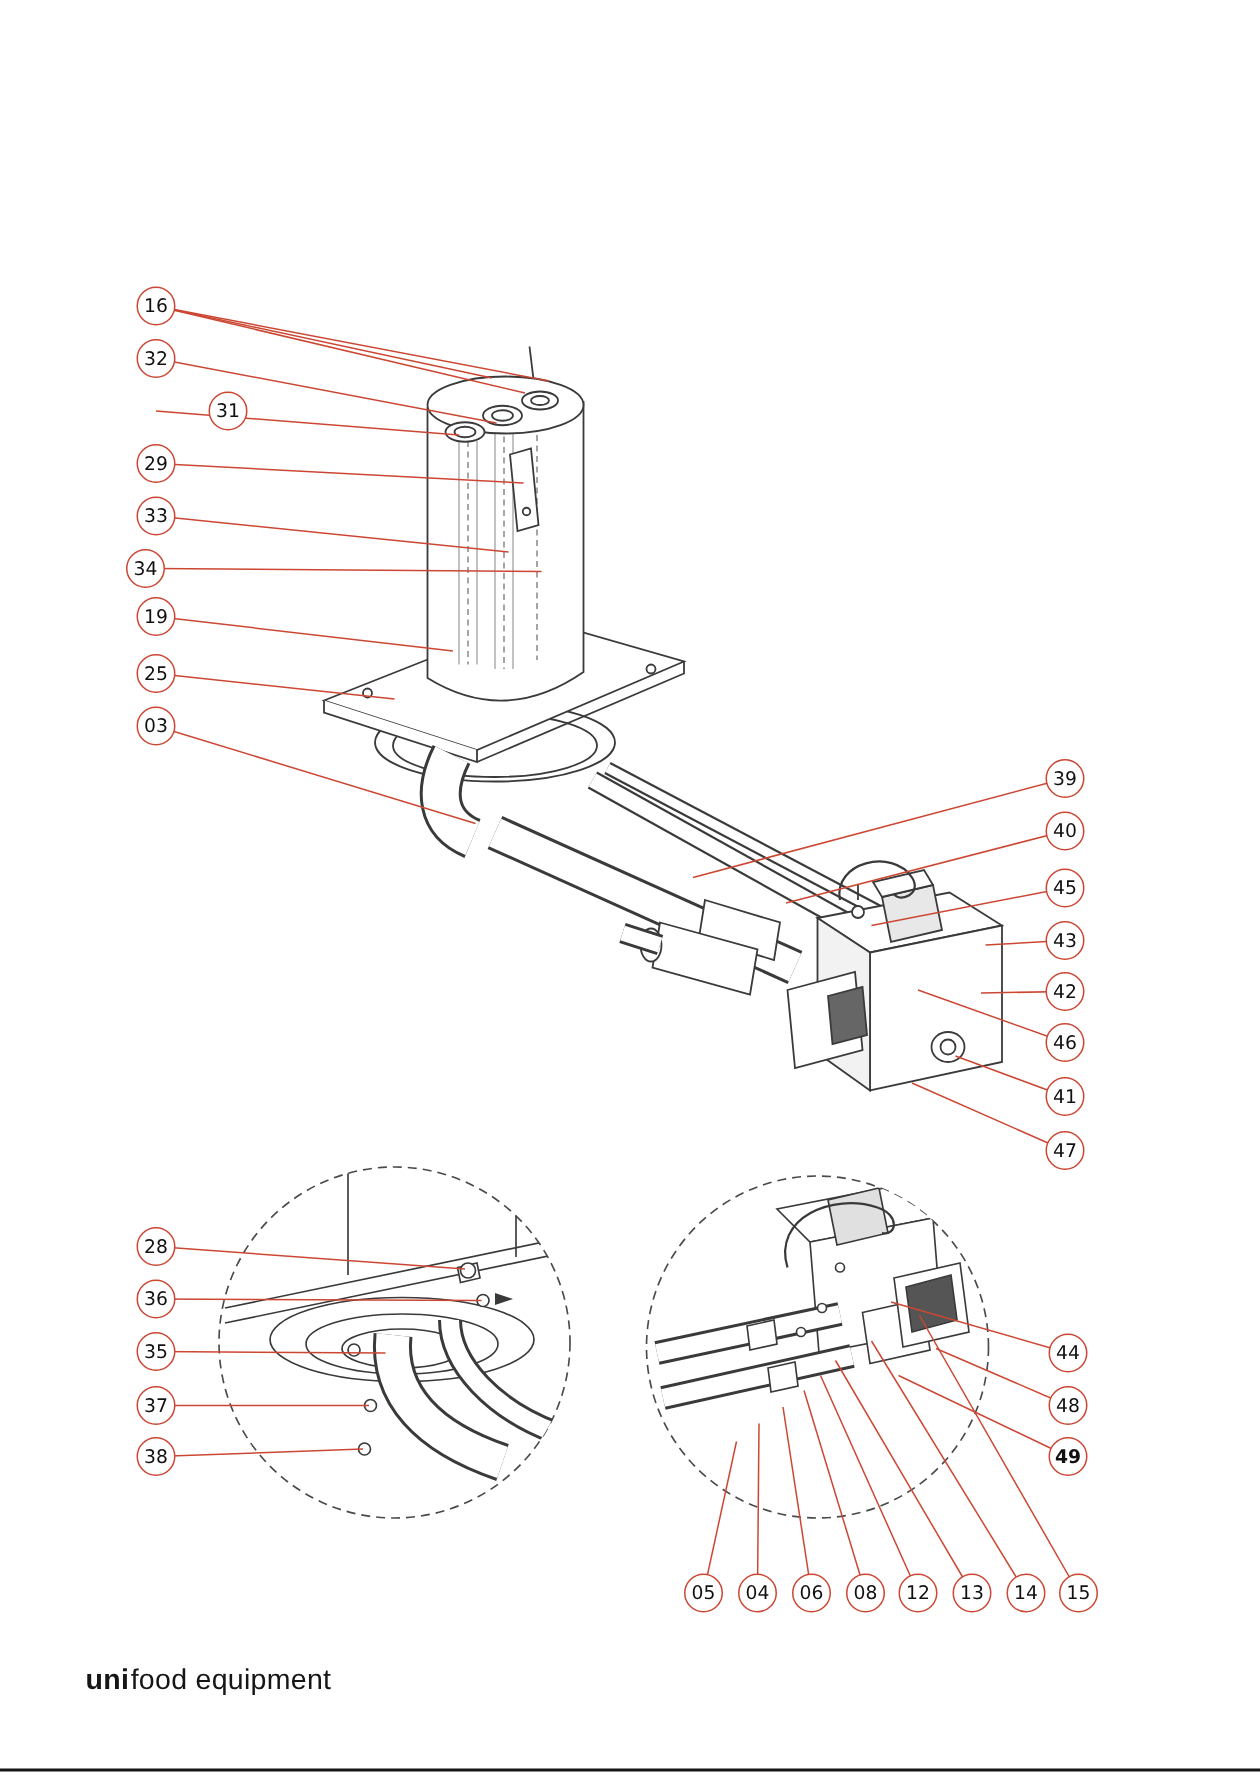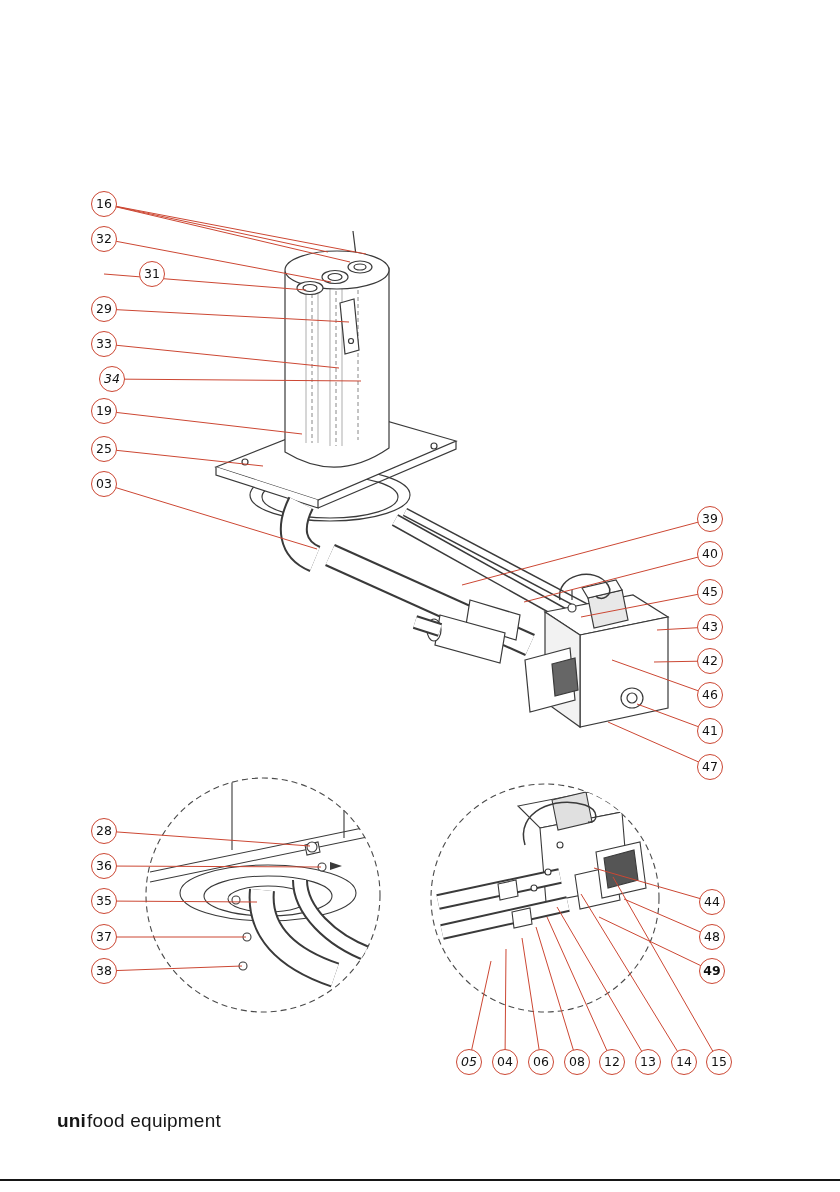--- a/index.html
+++ b/index.html
@@ -200,41 +200,41 @@
         <line x1="719" y1="1062" x2="613" y2="877" stroke="#cc4733" stroke-width="1"></line>
       </g>
   </svg>
 
   <div id="callout-layer">
       <div class="callout" style="left: 91px; top: 191px; border-color: rgb(204, 71, 51); text-align: right;">16</div>
       <div class="callout" style="left: 91px; top: 226px; border-color: rgb(204, 71, 51);">32</div>
       <div class="callout" style="left: 91px; top: 261px; border-color: rgb(204, 71, 51); margin-left: 48px;">31</div>
       <div class="callout" style="left: 91px; top: 296px; border-color: rgb(204, 71, 51);">29</div>
       <div class="callout" style="left: 91px; top: 331px; border-color: rgb(204, 71, 51);">33</div>
-      <div class="callout" style="left: 99px; top: 366px; border-color: rgb(204, 71, 51); font-style: italic;">34</div>
+      <div class="callout" style="left: 84px; top: 366px; border-color: rgb(204, 71, 51);">34</div>
       <div class="callout" style="left: 91px; top: 398px; border-color: rgb(204, 71, 51);">19</div>
       <div class="callout" style="left: 91px; top: 436px; border-color: rgb(204, 71, 51);">25</div>
       <div class="callout" style="left: 91px; top: 471px; border-color: rgb(204, 71, 51);">03</div>
       <div class="callout" style="left: 697px; top: 506px; border-color: rgb(204, 71, 51);">39</div>
       <div class="callout" style="left: 697px; top: 541px; border-color: rgb(204, 71, 51);">40</div>
       <div class="callout" style="left: 697px; top: 579px; border-color: rgb(204, 71, 51);">45</div>
       <div class="callout" style="left: 697px; top: 614px; border-color: rgb(204, 71, 51);">43</div>
       <div class="callout" style="left: 697px; top: 648px; border-color: rgb(204, 71, 51);">42</div>
       <div class="callout" style="left: 697px; top: 682px; border-color: rgb(204, 71, 51);">46</div>
       <div class="callout" style="left: 697px; top: 718px; border-color: rgb(204, 71, 51);">41</div>
       <div class="callout" style="left: 697px; top: 754px; border-color: rgb(204, 71, 51);">47</div>
       <div class="callout" style="left: 91px; top: 818px; border-color: rgb(204, 71, 51);">28</div>
       <div class="callout" style="left: 91px; top: 853px; border-color: rgb(204, 71, 51);">36</div>
       <div class="callout" style="left: 91px; top: 888px; border-color: rgb(204, 71, 51);">35</div>
       <div class="callout" style="left: 91px; top: 924px; border-color: rgb(204, 71, 51);">37</div>
       <div class="callout" style="left: 91px; top: 958px; border-color: rgb(204, 71, 51);">38</div>
       <div class="callout" style="left: 699px; top: 889px; border-color: rgb(204, 71, 51);">44</div>
       <div class="callout" style="left: 699px; top: 924px; border-color: rgb(204, 71, 51);">48</div>
       <div class="callout" style="left: 699px; top: 958px; border-color: rgb(204, 71, 51); font-weight: bold;">49</div>
-      <div class="callout" style="left: 456px; top: 1049px; border-color: rgb(204, 71, 51); font-style: italic;">05</div>
+      <div class="callout" style="left: 456px; top: 1049px; border-color: rgb(204, 71, 51);">05</div>
       <div class="callout" style="left: 492px; top: 1049px; border-color: rgb(204, 71, 51);">04</div>
       <div class="callout" style="left: 528px; top: 1049px; border-color: rgb(204, 71, 51);">06</div>
       <div class="callout" style="left: 564px; top: 1049px; border-color: rgb(204, 71, 51);">08</div>
       <div class="callout" style="left: 599px; top: 1049px; border-color: rgb(204, 71, 51);">12</div>
       <div class="callout" style="left: 635px; top: 1049px; border-color: rgb(204, 71, 51);">13</div>
       <div class="callout" style="left: 671px; top: 1049px; border-color: rgb(204, 71, 51); text-align: center;">14</div>
       <div class="callout" style="left: 706px; top: 1049px; border-color: rgb(204, 71, 51);">15</div>
     </div>
 
   <div id="logo">

